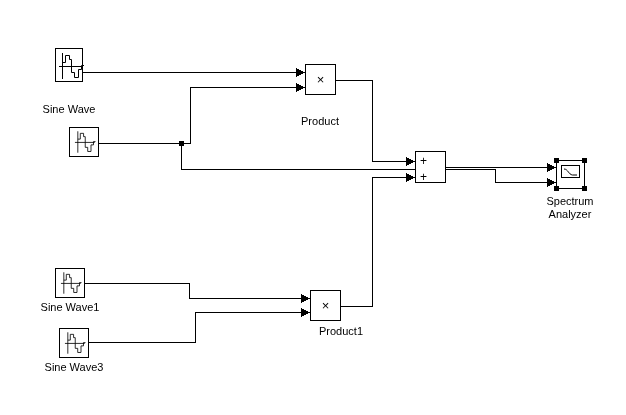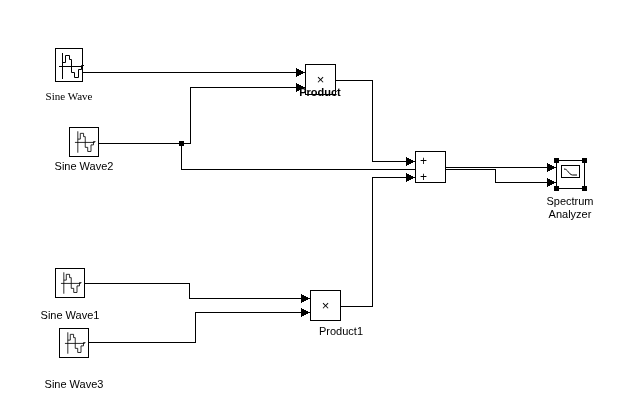--- a/index.html
+++ b/index.html
@@ -68,59 +68,58 @@
 
   <div class="block" style="left:55px;top:48px;width:28px;height:34px;">
     <svg width="28" height="34" viewBox="0 0 28 34">
       <g stroke="#000" stroke-width="1" fill="none">
         <path d="M6.5,4 V30"></path>
           <path d="M3,17.5 H27"></path>
         <polyline points="6.5,13.5 9.5,13.5 9.5,6.5 13.5,6.5 13.5,10.5 15.5,10.5 15.5,17.5 15.5,23.5 18.5,23.5 18.5,28.5 22.5,28.5 22.5,20.5 25.5,20.5 25.5,16.5 28,16.5"></polyline>
       </g>
     </svg>
   </div>
-  <div class="blabel" style="left:9px;top:90px;font-family:Liberation Serif, serif;">Sine Wave</div>
+  <div class="blabel" style="left:9px;top:103px;">Sine Wave</div>
 
   <div class="block" style="left:69px;top:127px;width:30px;height:30px;">
     <svg width="28" height="28" viewBox="0 0 28 34">
       <g stroke="#000" stroke-width="1" fill="none">
         <path d="M6.5,4 V30"></path>
           <path d="M3,17.5 H27"></path>
         <polyline points="6.5,13.5 9.5,13.5 9.5,6.5 13.5,6.5 13.5,10.5 15.5,10.5 15.5,17.5 15.5,23.5 18.5,23.5 18.5,28.5 22.5,28.5 22.5,20.5 25.5,20.5 25.5,16.5 28,16.5"></polyline>
       </g>
     </svg>
   </div>
-  <div class="blabel" style="left:24px;top:160px;">Sine Wave2</div>
 
   <div class="block" style="left:55px;top:268px;width:30px;height:30px;">
     <svg width="28" height="28" viewBox="0 0 28 34">
       <g stroke="#000" stroke-width="1" fill="none">
         <path d="M6.5,4 V30"></path>
           <path d="M3,17.5 H27"></path>
         <polyline points="6.5,13.5 9.5,13.5 9.5,6.5 13.5,6.5 13.5,10.5 15.5,10.5 15.5,17.5 15.5,23.5 18.5,23.5 18.5,28.5 22.5,28.5 22.5,20.5 25.5,20.5 25.5,16.5 28,16.5"></polyline>
       </g>
     </svg>
   </div>
-  <div class="blabel" style="left:10px;top:301px;margin-top:8px;">Sine Wave1</div>
+  <div class="blabel" style="left:10px;top:301px;">Sine Wave1</div>
 
   <div class="block" style="left:59px;top:328px;width:30px;height:30px;">
     <svg width="28" height="28" viewBox="0 0 28 34">
       <g stroke="#000" stroke-width="1" fill="none">
         <path d="M6.5,4 V30"></path>
           <path d="M3,17.5 H27"></path>
         <polyline points="6.5,13.5 9.5,13.5 9.5,6.5 13.5,6.5 13.5,10.5 15.5,10.5 15.5,17.5 15.5,23.5 18.5,23.5 18.5,28.5 22.5,28.5 22.5,20.5 25.5,20.5 25.5,16.5 28,16.5"></polyline>
       </g>
     </svg>
   </div>
-  <div class="blabel" style="left:14px;top:361px;margin-top:17px;">Sine Wave3</div>
+  <div class="blabel" style="left:14px;top:361px;">Sine Wave3</div>
 
   <div class="block" style="left:305px;top:64px;width:31px;height:31px;">
     <span class="mulsym">×</span>
   </div>
-  <div class="blabel" style="left:260px;top:86px;font-weight:bold;">Product</div>
+  <div class="blabel" style="left:260px;top:115px;">Product</div>
 
   <div class="block" style="left:310px;top:290px;width:31px;height:31px;">
     <span class="mulsym">×</span>
   </div>
   <div class="blabel" style="left:281px;top:325px;">Product1</div>
 
   <div class="block" style="left:415px;top:151px;width:31px;height:32px;">
     <span class="plussym" style="top:4px;">+</span>
     <span class="plussym" style="top:20px;">+</span>
   </div>

